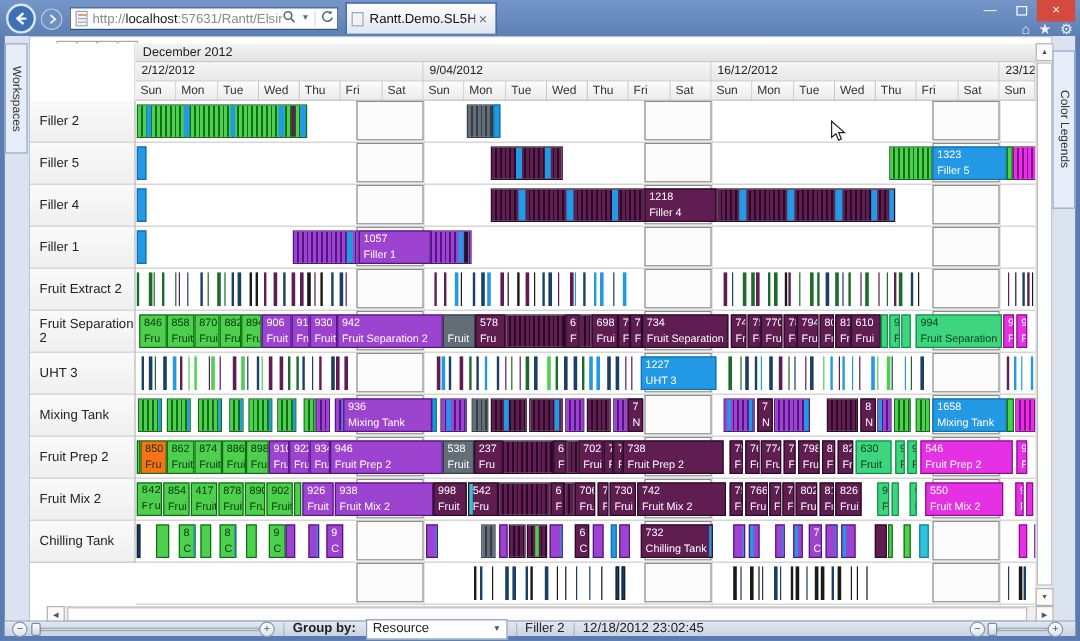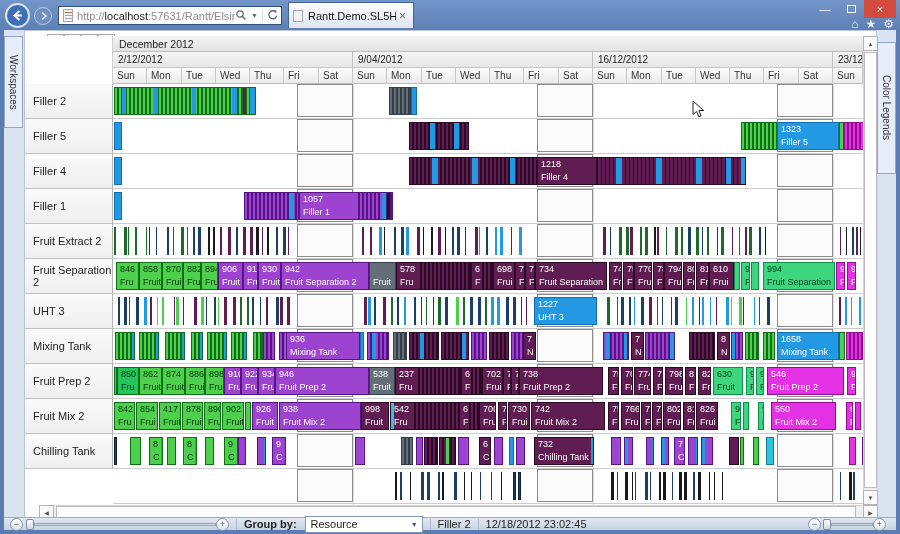--- a/index.html
+++ b/index.html
@@ -678,21 +678,21 @@
                 <span class="l2" style="color: rgb(255, 255, 255);">Mixing Tank</span>
               </div>
               <div class="seg" style="left: 726px; width: 6px; border: 1px solid rgb(15, 111, 23); background: rgb(78, 207, 78);"></div>
               <div class="seg" style="left: 733px; width: 21px; border: 1px solid rgb(143, 14, 143); background: repeating-linear-gradient(90deg, rgb(228, 49, 228) 0px, rgb(228, 49, 228) 2.5px, rgb(143, 14, 143) 2.5px, rgb(143, 14, 143) 4px);"></div>
             </div>
             <div class="chart-row" style="top: 280px;">
               <div class="xbox" style="left: 184px;"></div>
               <div class="xbox" style="left: 424px;"></div>
               <div class="xbox" style="left: 664px;"></div>
               <div class="seg" style="left: 1px; width: 3px; border: 1px solid rgb(15, 111, 23); background: rgb(78, 207, 78);"></div>
-              <div class="seg" style="left: 4px; width: 22px; border: 1px solid rgb(15, 111, 23); background: #22c55e;">
+              <div class="seg" style="left: 4px; width: 22px; border: 1px solid rgb(15, 111, 23); background: #f97316;">
                 <span class="l1" style="color: rgb(7, 55, 11);">850</span>
                 <span class="l2" style="color: rgb(7, 55, 11);">Fru</span>
               </div>
               <div class="seg" style="left: 26px; width: 23px; border: 1px solid rgb(15, 111, 23); background: rgb(78, 207, 78);">
                 <span class="l1" style="color: rgb(7, 55, 11);">862</span>
                 <span class="l2" style="color: rgb(7, 55, 11);">Fruit</span>
               </div>
               <div class="seg" style="left: 49px; width: 23px; border: 1px solid rgb(15, 111, 23); background: rgb(78, 207, 78);">
                 <span class="l1" style="color: rgb(7, 55, 11);">874</span>
                 <span class="l2" style="color: rgb(7, 55, 11);">Fruit</span>
@@ -797,21 +797,21 @@
               </div>
               <div class="seg" style="left: 734px; width: 9px; border: 1px solid rgb(143, 14, 143); background: rgb(228, 49, 228);">
                 <span class="l1" style="color: rgb(255, 255, 255);">9</span>
                 <span class="l2" style="color: rgb(255, 255, 255);">F</span>
               </div>
             </div>
             <div class="chart-row" style="top: 315px;">
               <div class="xbox" style="left: 184px;"></div>
               <div class="xbox" style="left: 424px;"></div>
               <div class="xbox" style="left: 664px;"></div>
-              <div class="seg" style="left: 1px; width: 21px; border: 1px solid rgb(15, 111, 23); background: rgb(78, 207, 78);">
+              <div class="seg" style="left: 1px; width: 21px; border: 1px solid rgb(15, 111, 23); background: rgb(78, 207, 78); font-family: Liberation Mono, monospace;">
                 <span class="l1" style="color: rgb(7, 55, 11);">842</span>
                 <span class="l2" style="color: rgb(7, 55, 11);">Fru</span>
               </div>
               <div class="seg" style="left: 23px; width: 22px; border: 1px solid rgb(15, 111, 23); background: rgb(78, 207, 78);">
                 <span class="l1" style="color: rgb(7, 55, 11);">854</span>
                 <span class="l2" style="color: rgb(7, 55, 11);">Frui</span>
               </div>
               <div class="seg" style="left: 46px; width: 22px; border: 1px solid rgb(15, 111, 23); background: rgb(78, 207, 78);">
                 <span class="l1" style="color: rgb(7, 55, 11);">417</span>
                 <span class="l2" style="color: rgb(7, 55, 11);">Fruit</span>

